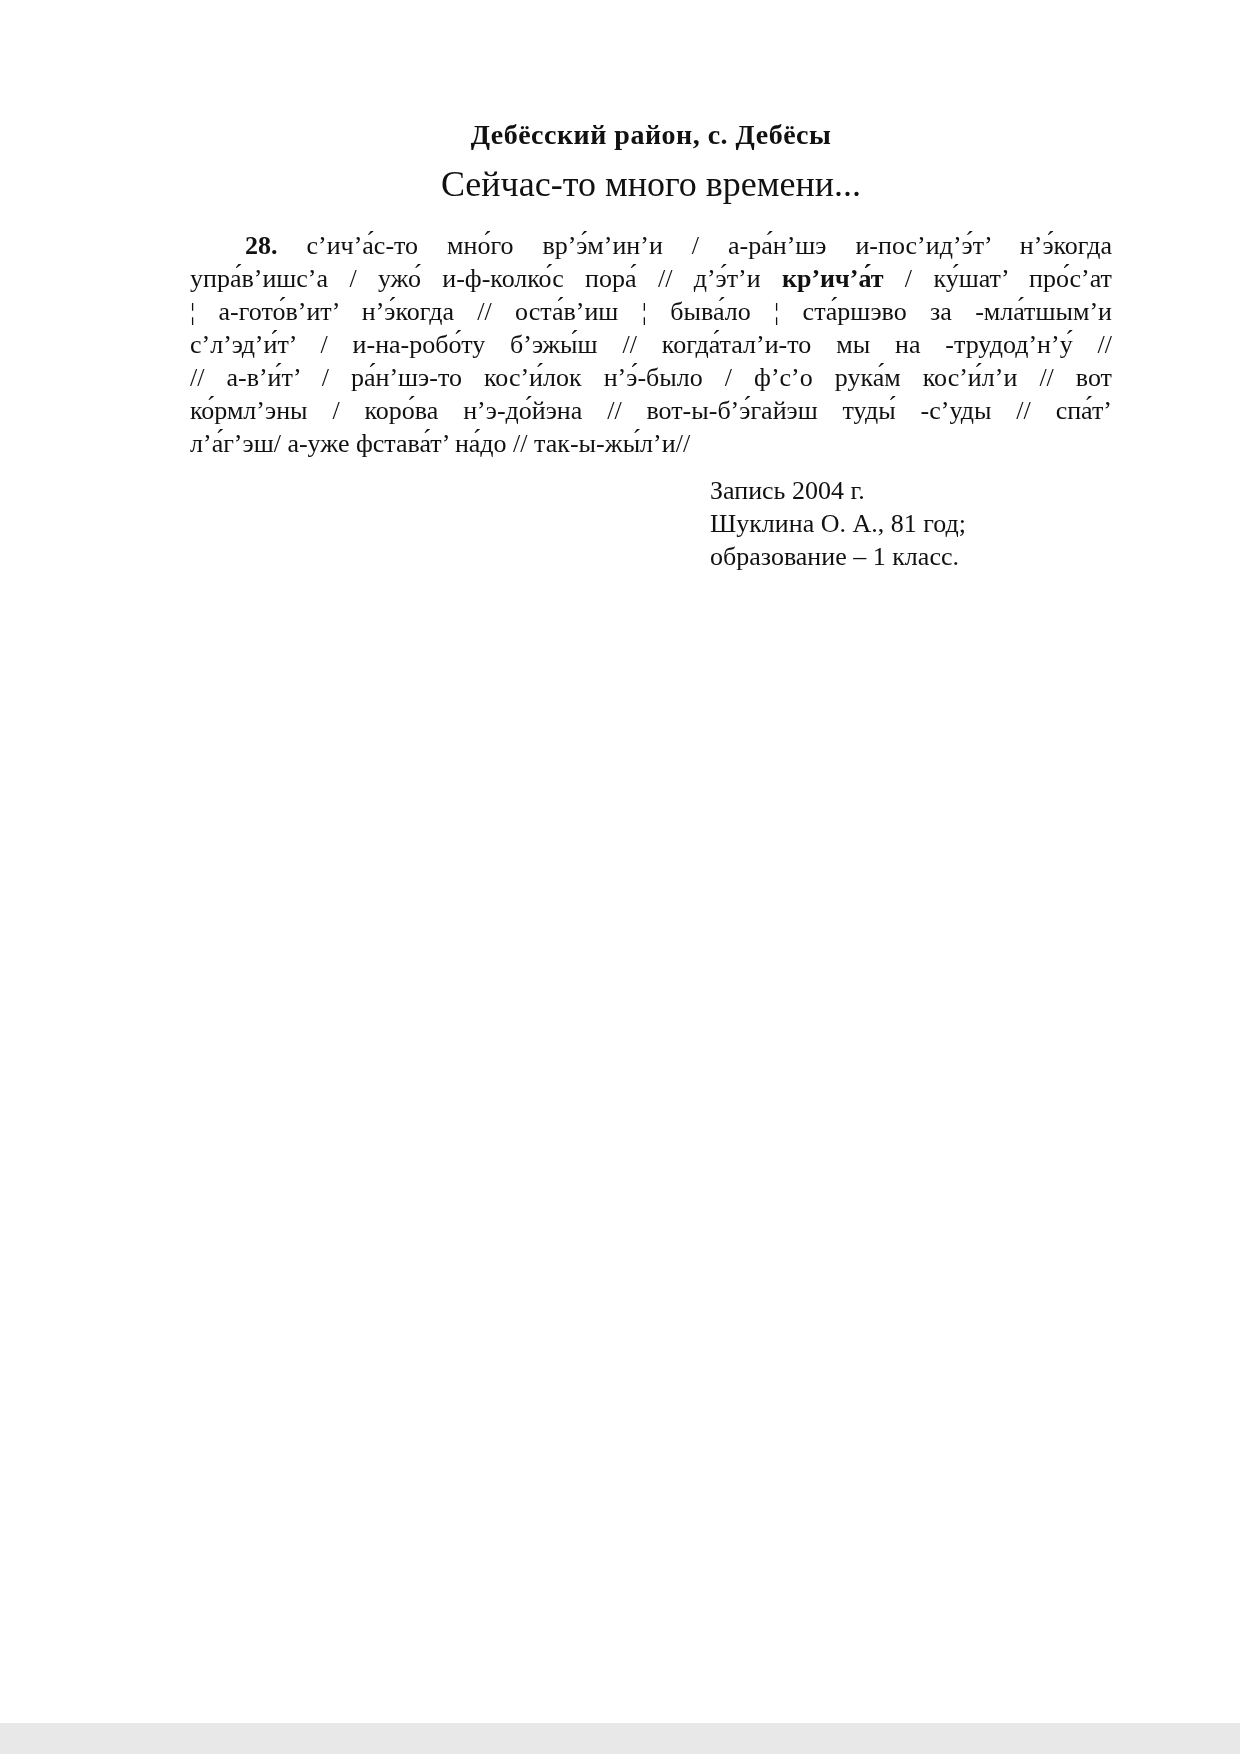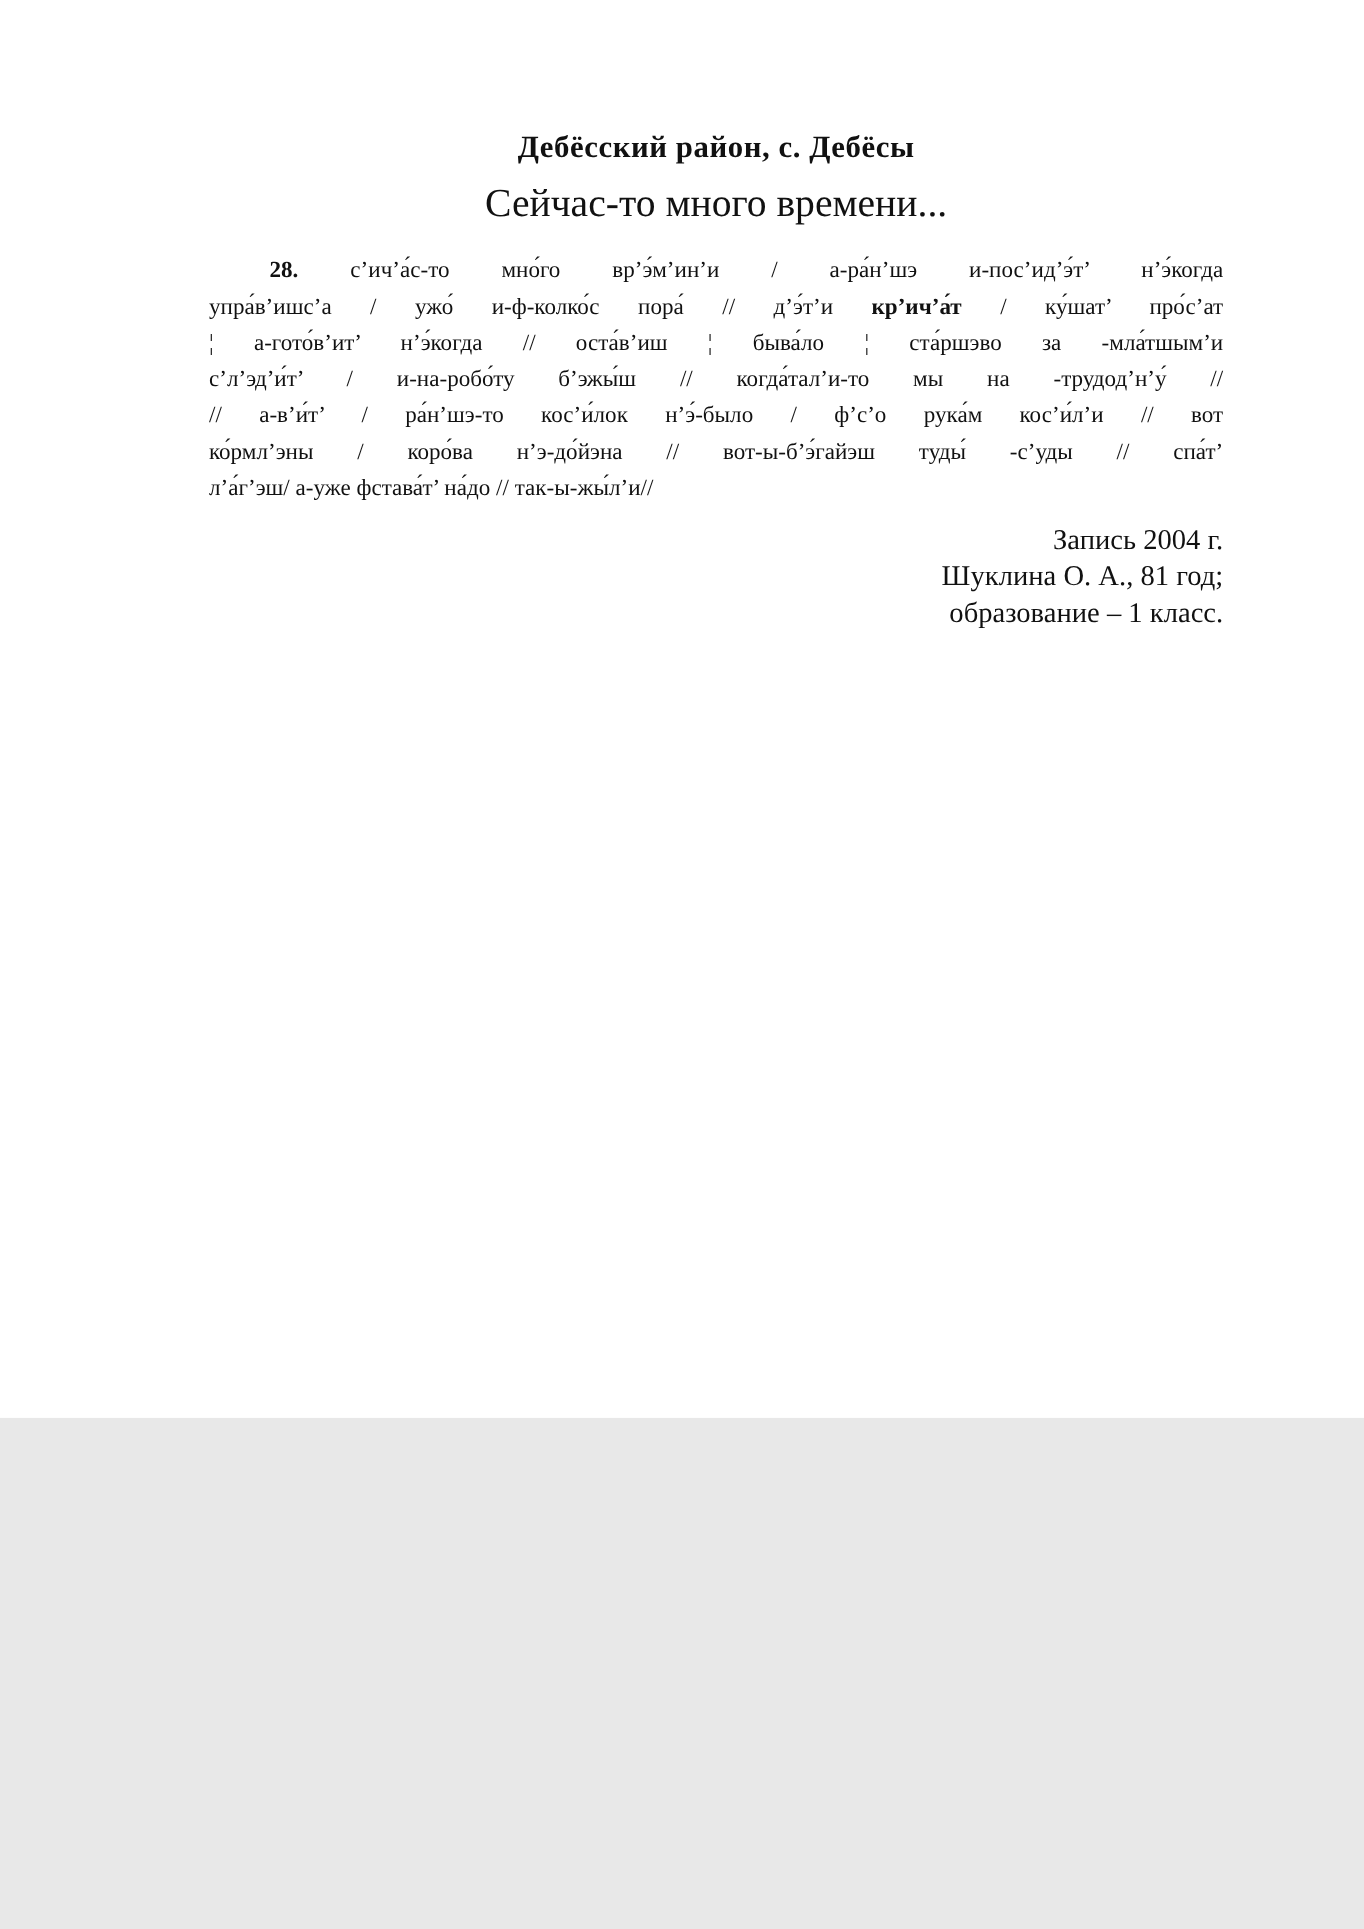--- a/index.html
+++ b/index.html
@@ -1,19 +1,19 @@
 <!DOCTYPE html>
 <html lang="ru"><head>
 <meta charset="utf-8">
 <style>
   html, body { margin: 0; padding: 0; background: #e8e8e8; }
   .page {
     position: relative;
     width: 1240px;
-    height: 1289px;
+    height: 1723px;
     margin: 0 auto;
     background: #ffffff;
     color: #111111;
     font-family: "Liberation Serif", "DejaVu Serif", serif;
     overflow: hidden;
   }
   .content {
     padding: 118px 128px 0 190px; 
   }
   .doc-title {
@@ -26,32 +26,31 @@
   }
   .doc-subtitle {
     margin: 17px 0 0 0;
     text-align: center;
     font-size: 36px;
     line-height: 33px;
     font-weight: normal;
   }
   .transcript {
     margin-top: 28px;
-    font-size: 21px;
+    font-size: 26px;
     line-height: 33px;
   }
   .tline { white-space: normal; }
   .tline.just { text-align: justify; text-align-last: justify; }
   .tline.indent { text-indent: 55px; }
   .b { font-weight: bold; }
   .recording {
     margin: 14px 0 0 520px; 
     font-size: 26px;
     line-height: 33px;
-    text-align: right;
   }
 </style>
 </head>
 <body>
 
 <div class="page">
   <div class="content">
 
     <h1 class="doc-title">Дебёсский район, с. Дебёсы</h1>
 

